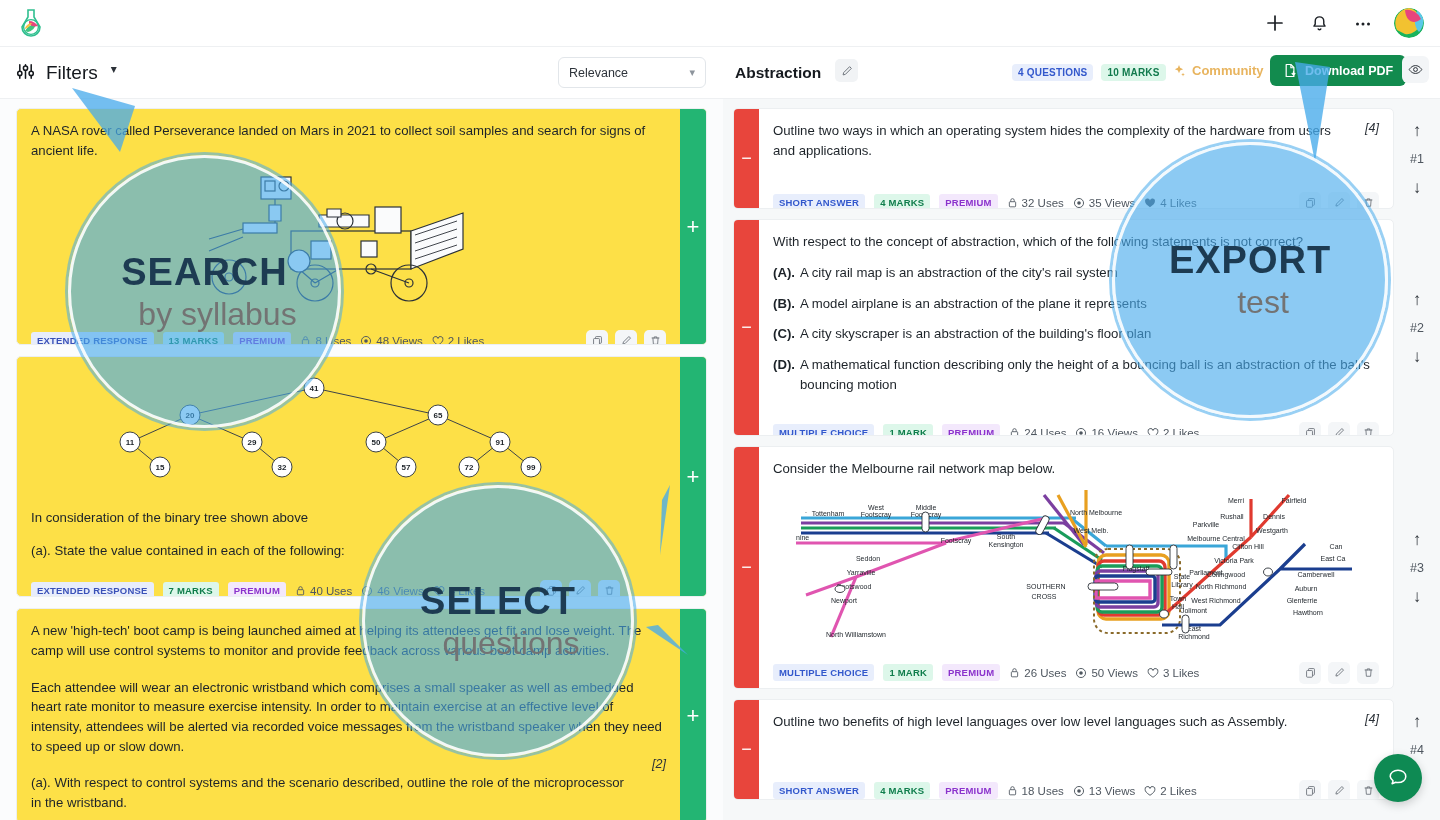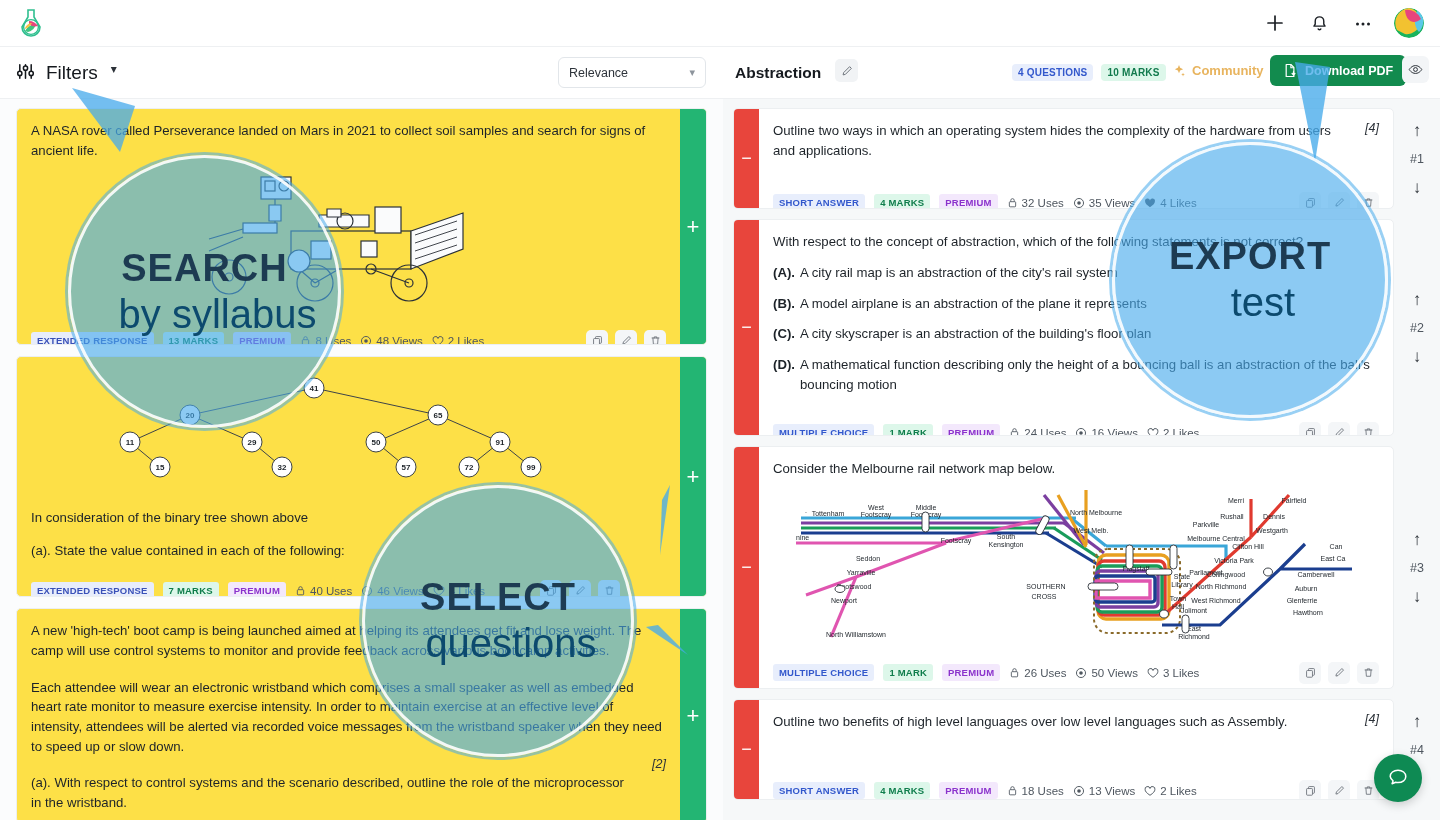--- a/index.html
+++ b/index.html
@@ -144,21 +144,21 @@
   .bubble { position: absolute; pointer-events: none; }
   .bub-circle {
     position: absolute; border-radius: 50%;
     background: rgba(70,170,235,.62);
     border: 3px solid rgba(255,255,255,.9);
     box-shadow: 0 0 0 3px rgba(70,170,235,.55);
     display: flex; flex-direction: column; align-items: center; justify-content: center;
     color: #1d3b52;
   }
   .bub-t1 { font-size: 38px; font-weight: 700; letter-spacing: 1px; color:#1d3b52;}
-  .bub-t2 { font-size: 40px; font-weight: 300; color:#0c4a6e; margin-top: 2px; margin-left: 26px;}
+  .bub-t2 { font-size: 32px; font-weight: 300; color:#737373; margin-top: 2px; margin-left: 26px;}
 
   
   .help-fab {
     position: absolute; right: 18px; bottom: 18px; width: 48px; height: 48px;
     border-radius: 50%; background: #0e8a53; display: flex; align-items: center;
     justify-content: center; cursor: pointer; box-shadow: 0 3px 10px rgba(0,0,0,.18);
   }
 </style>
 </head>
 <body>

